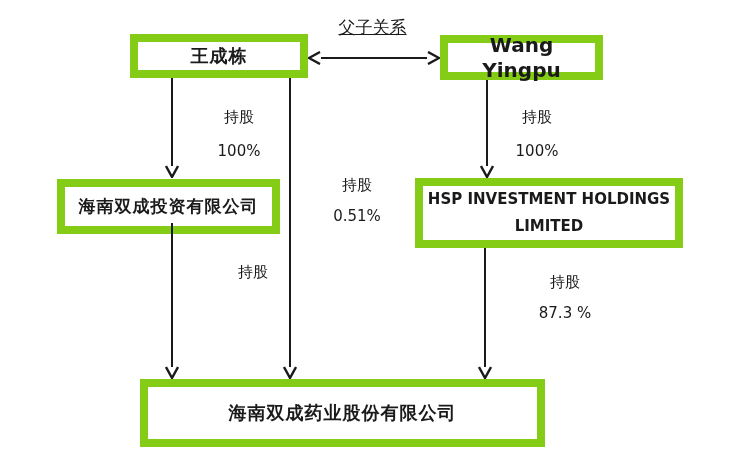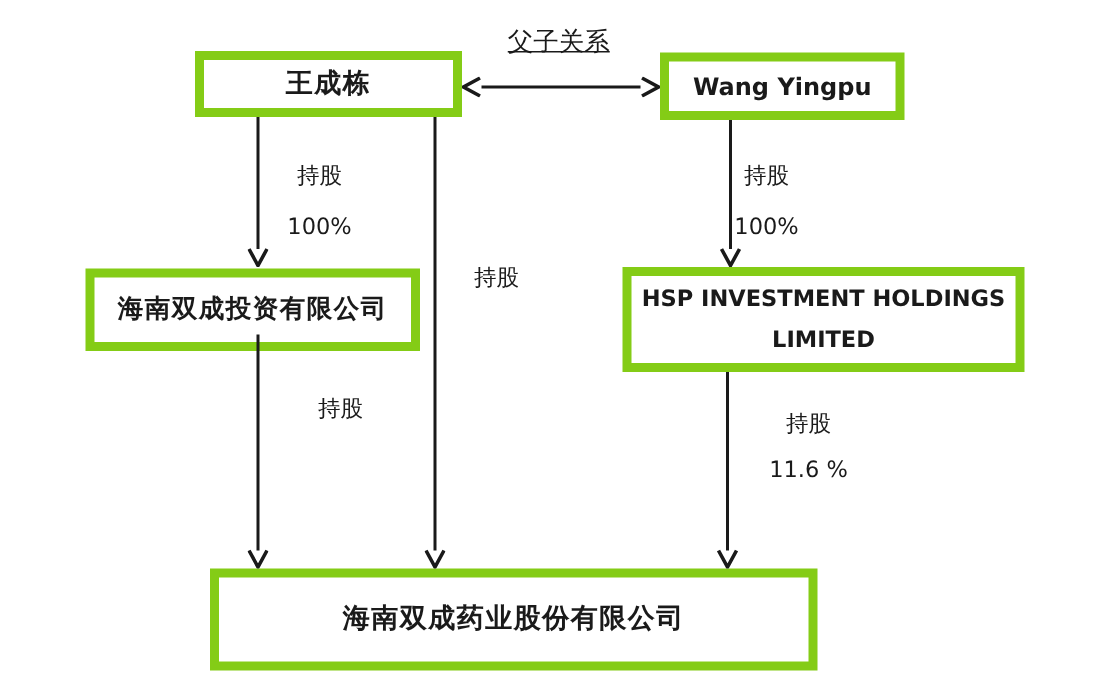--- a/index.html
+++ b/index.html
@@ -10,32 +10,32 @@
   }
   .canvas {
     position: relative;
     width: 729px;
     height: 456px;
     background: #ffffff;
     overflow: hidden;
   }
   .box {
     position: absolute;
-    border: 6px solid #84cc16;
+    border: 8px solid #84cc16;
     background: #ffffff;
     display: flex;
     flex-direction: column;
     align-items: center;
     justify-content: center;
     text-align: center;
     font-weight: bold;
     line-height: 1.25;
   }
   .box-wang-chengdong { left: 130px; top: 34px;  width: 178px; height: 44px; font-size: 18px; letter-spacing: 1px; }
-  .box-wang-yingpu    { left: 440px; top: 35px;  width: 163px; height: 45px; font-size: 16px; }
+  .box-wang-yingpu    { left: 440px; top: 35px;  width: 163px; height: 45px; font-size: 20px; }
   .box-investment     { left: 57px;  top: 179px; width: 223px; height: 55px; font-size: 17px; letter-spacing: 1px; }
   .box-hsp            { left: 415px; top: 178px; width: 268px; height: 70px; font-size: 15px; }
   .box-hsp .l2        { margin-top: 8px; }
   .box-pharma         { left: 140px; top: 379px; width: 405px; height: 68px; font-size: 18px; letter-spacing: 1px; }
 
   .vline {
     position: absolute;
     width: 2px;
     background: #1a1a1a;
   }
@@ -45,20 +45,21 @@
     background: #1a1a1a;
   }
   .head { position: absolute; }
 
   .edge-label {
     position: absolute;
     font-size: 15px;
     text-align: center;
     line-height: 32px;
     white-space: nowrap;
+    margin-left: 26px;
   }
   .rel-label {
     position: absolute;
     left: 325px; top: 16px; width: 95px;
     font-size: 17px;
     text-align: center;
     white-space: nowrap;
     text-decoration: underline;
   }
 
@@ -119,20 +120,21 @@
     <div>持股</div>
     <div>100%</div>
   </div>
 
   <div class="vline v-wc-ph"></div>
   <svg class="head" style="left:283px; top:366px;" width="14" height="13">
     <polyline points="1,1 7,12 13,1" fill="none" stroke="#1a1a1a" stroke-width="2.4"></polyline>
   </svg>
   <div class="edge-label lbl-wc-ph">
     <div>持股</div>
+    <div>0.51%</div>
   </div>
 
   <div class="vline v-wy-hsp"></div>
   <svg class="head" style="left:480px; top:165px;" width="14" height="13">
     <polyline points="1,1 7,12 13,1" fill="none" stroke="#1a1a1a" stroke-width="2.4"></polyline>
   </svg>
   <div class="edge-label lbl-wy-hsp">
     <div>持股</div>
     <div>100%</div>
   </div>
@@ -144,16 +146,16 @@
   <div class="edge-label lbl-inv-ph">
     <div>持股</div>
   </div>
 
   <div class="vline v-hsp-ph"></div>
   <svg class="head" style="left:478px; top:366px;" width="14" height="13">
     <polyline points="1,1 7,12 13,1" fill="none" stroke="#1a1a1a" stroke-width="2.4"></polyline>
   </svg>
   <div class="edge-label lbl-hsp-ph">
     <div>持股</div>
-    <div>11.6 %</div>
+    <div>87.3 %</div>
   </div>
 
 </div>
 
 </body></html>

